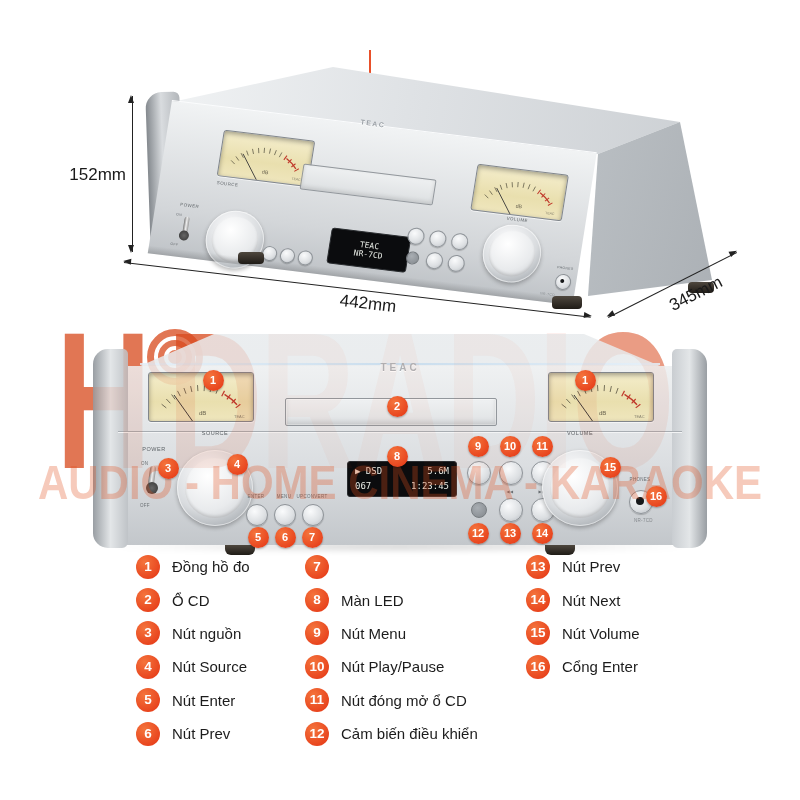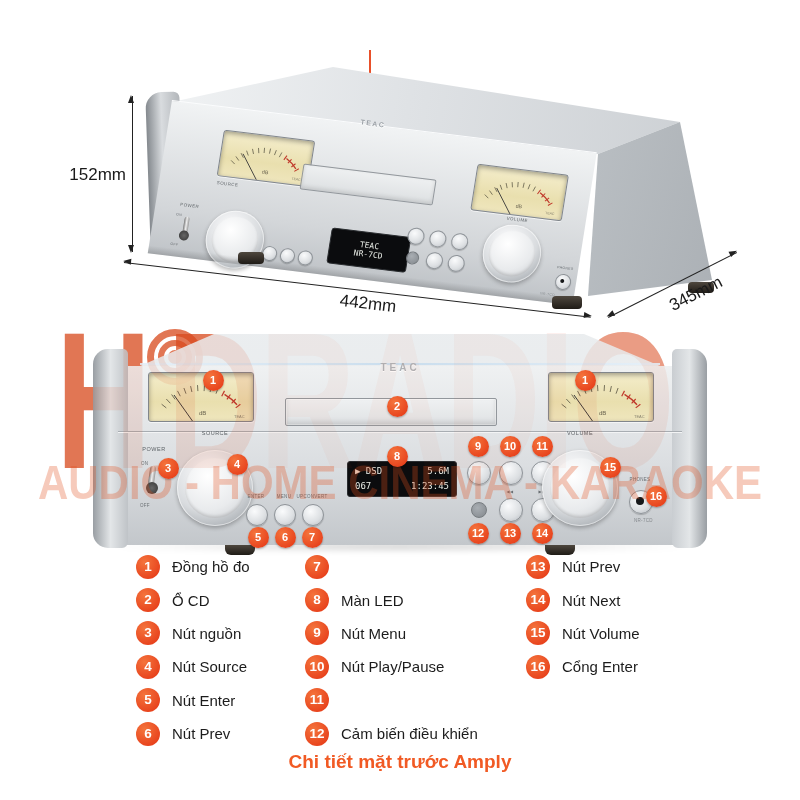--- a/index.html
+++ b/index.html
@@ -396,20 +396,21 @@
       <div class="legend-item">
         <span class="lg-badge">9</span>
         <span class="lg-label">Nút Menu</span>
       </div>
       <div class="legend-item">
         <span class="lg-badge">10</span>
         <span class="lg-label">Nút Play/Pause</span>
       </div>
       <div class="legend-item">
         <span class="lg-badge">11</span>
+        <span class="lg-label">Nút đóng mở ổ CD</span>
       </div>
       <div class="legend-item">
         <span class="lg-badge">12</span>
         <span class="lg-label">Cảm biến điều khiển</span>
       </div>
     </div>
   <div class="legend-col" id="legend-col2" style="left:526px;">
       <div class="legend-item">
         <span class="lg-badge">13</span>
         <span class="lg-label">Nút Prev</span>
@@ -420,21 +421,20 @@
       </div>
       <div class="legend-item">
         <span class="lg-badge">15</span>
         <span class="lg-label">Nút Volume</span>
       </div>
       <div class="legend-item">
         <span class="lg-badge">16</span>
         <span class="lg-label">Cổng Enter</span>
       </div>
     </div>
-  <div class="abs" id="legend-caption">Chi tiết mặt trước Amply</div>
 
 <div class="wm wm-faint" id="wm-faint">
     <div class="wm-letters"><span class="op-hi">H</span><span class="wm-gap"></span><span class="op-hi">D</span><span class="op-lo">R</span><span class="op-lo">A</span><span class="op-lo">D</span><span class="op-lo">I</span><span class="op-md">O</span></div>
     <div class="wm-icon">
         <div class="r1"></div>
         <div class="r2"></div>
         <div class="r3"></div>
       </div>
   </div>
   </div>

